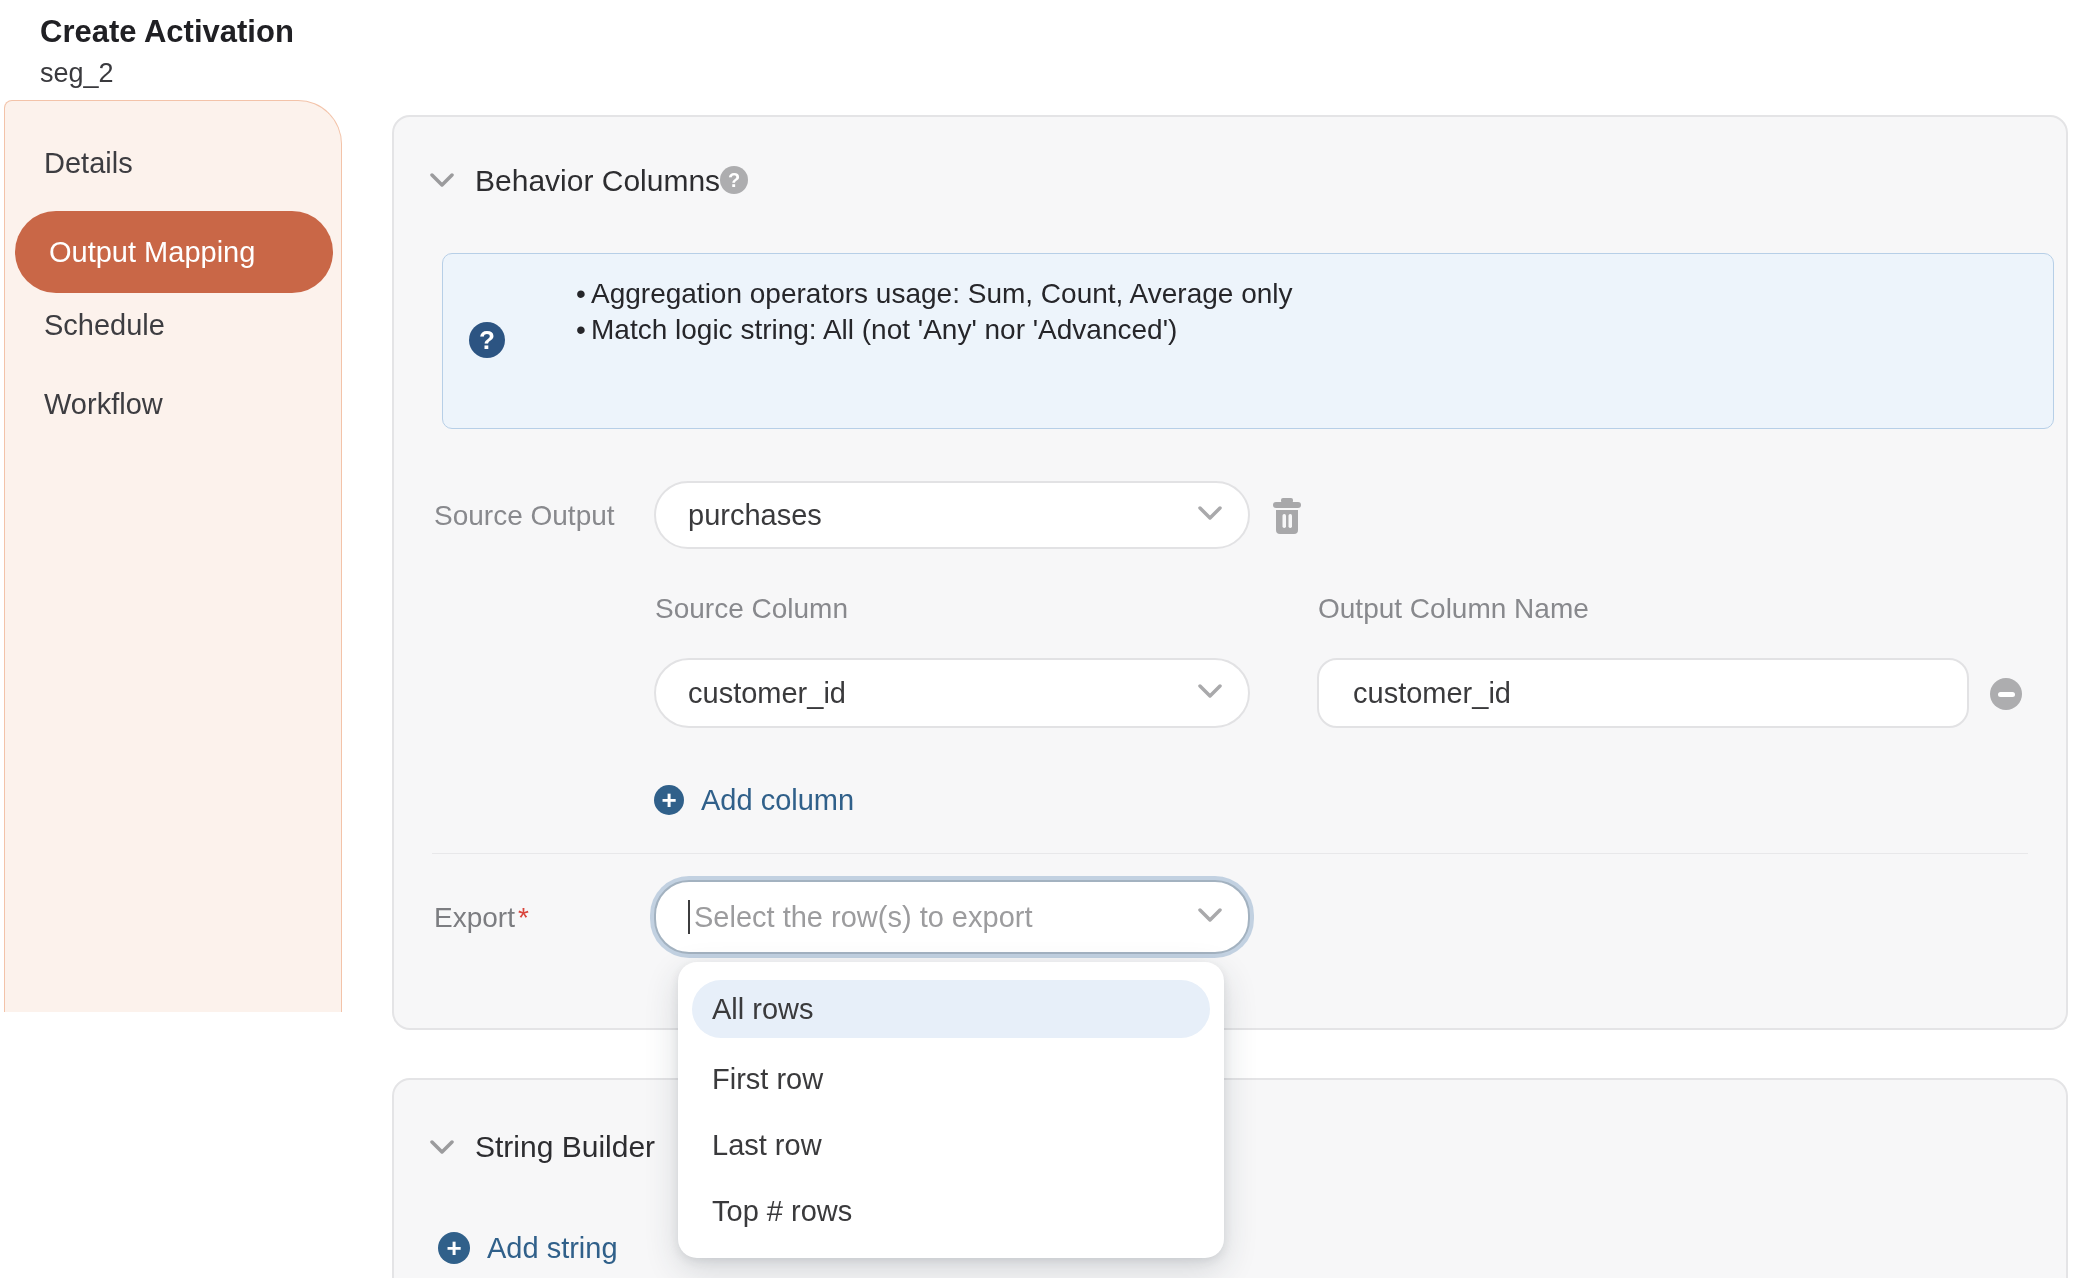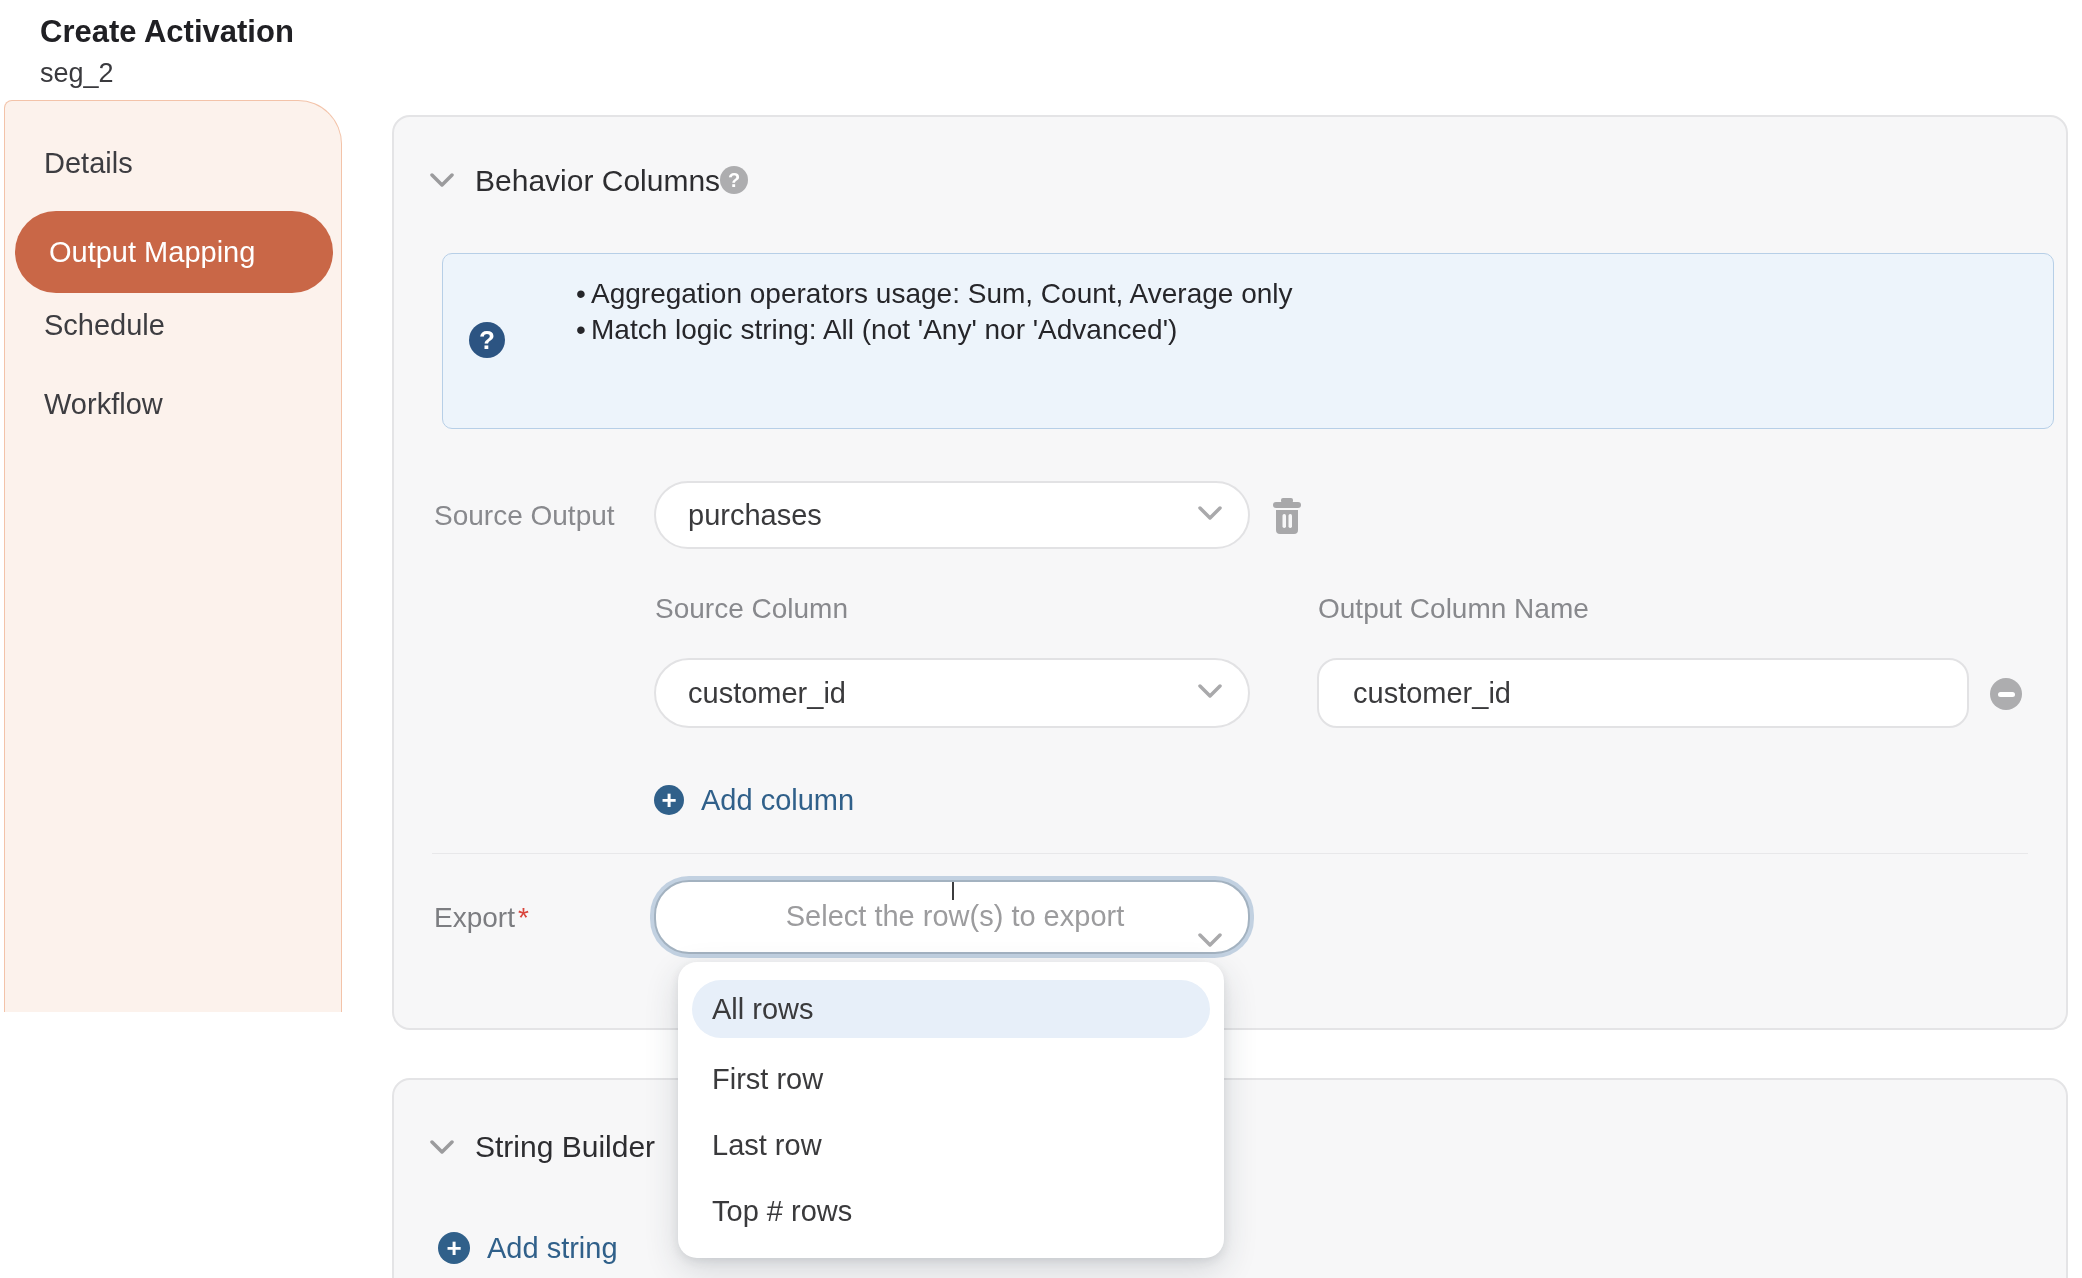--- a/index.html
+++ b/index.html
@@ -66,21 +66,20 @@
   }
   .select{border-radius:35px;padding:0 26px 0 32px;align-items:center;}
   .textbox{border-radius:20px;padding:0 26px 0 34px;cursor:text;}
   .select .val,.textbox .val{font-size:29px;color:#3a3a3c;}
   .select .caret{margin-left:auto;}
 
   .select.focused{
     border:2px solid #a3b2c0;
     box-shadow:0 0 0 4px rgba(176,196,217,.75);
     cursor:text;
-    flex-direction:column;
   }
   .placeholder{font-size:29px;color:#9c9c9e;}
   .text-cursor{width:2px;height:34px;background:#3c3c3e;margin-right:4px;}
 
   .icon-circle-btn{
     position:absolute;border-radius:50%;display:flex;align-items:center;justify-content:center;cursor:pointer;
   }
   .minus-btn{left:1596px;top:561px;width:32px;height:32px;background:#adadaf;}
   .minus-bar{width:17px;height:5px;border-radius:3px;background:#ffffff;}
 

